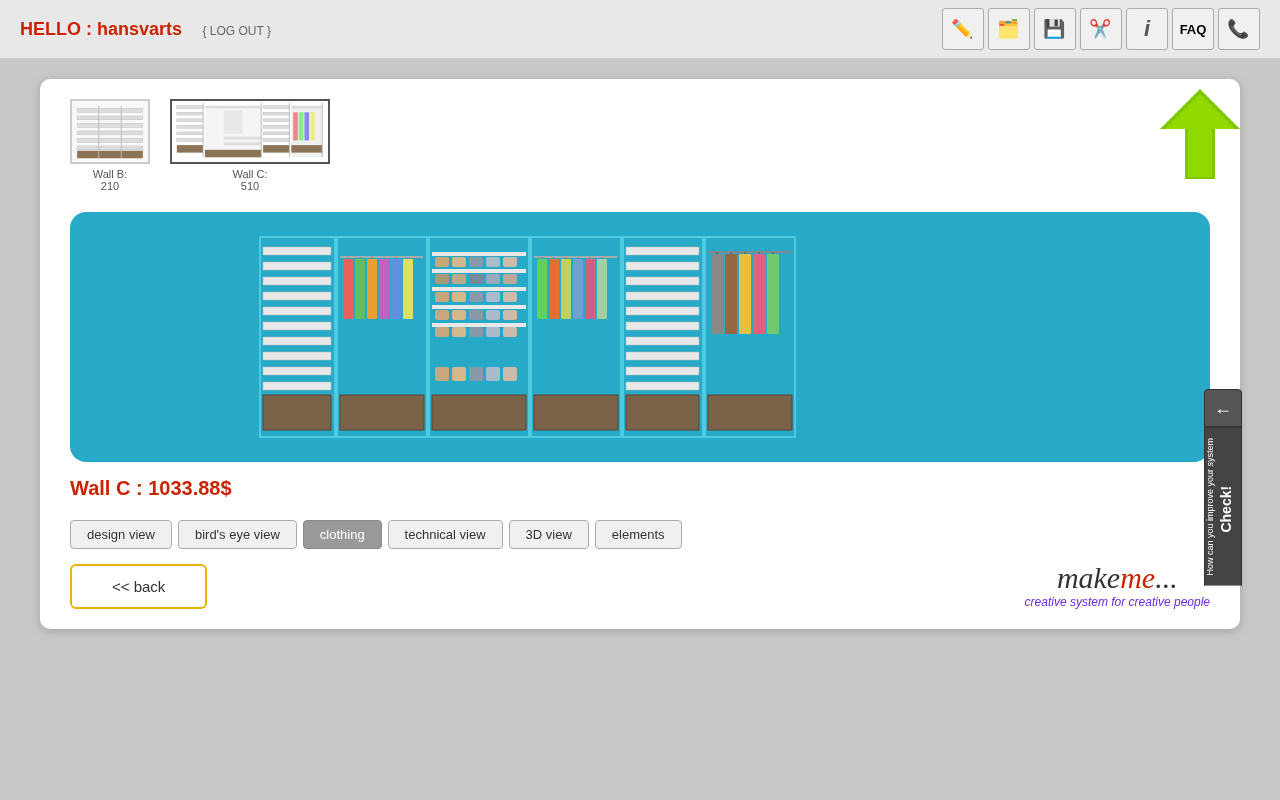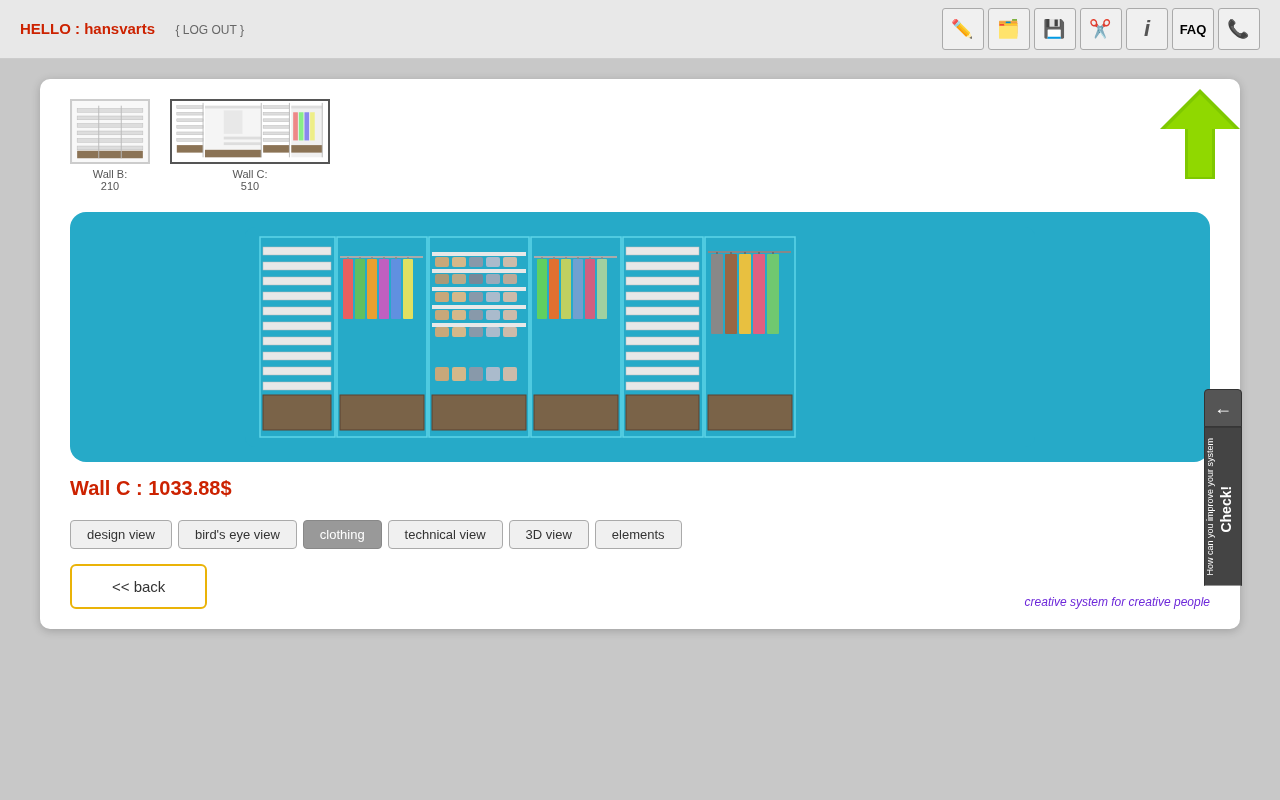--- a/index.html
+++ b/index.html
@@ -16,21 +16,21 @@
     .top-bar {
       display: flex;
       justify-content: space-between;
       align-items: center;
       padding: 8px 20px;
       background: #e8e8e8;
       border-bottom: 1px solid #ccc;
     }
     .hello-text {
       color: #cc2200;
-      font-size: 15px;
+      font-size: 18px;
       font-weight: bold;
     }
     .logout-link {
       color: #666;
       font-size: 12px;
       margin-left: 16px;
       cursor: pointer;
     }
     .toolbar-icons {
       display: flex;
@@ -455,16 +455,19 @@
     <button class="view-tab">technical view</button>
     <button class="view-tab">3D view</button>
     <button class="view-tab">elements</button>
   </div>
 
   
   <button class="back-btn">&lt;&lt; back</button>
 
   
   <div class="logo-area">
+    <div style="font-size:30px; font-style:italic; color:#333; font-family:Georgia, serif;">
+      <span style="color:#333;">make</span><span style="color:#cc2200;">me</span><span style="color:#333;">...</span>
+    </div>
     <div style="font-size:12px; color:#6d28d9; font-style:italic;">creative system for creative people</div>
   </div>
 
 </div>
 
 </body></html>

